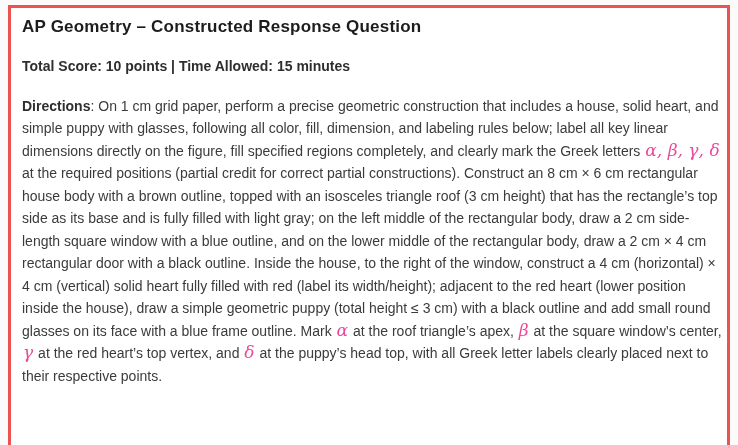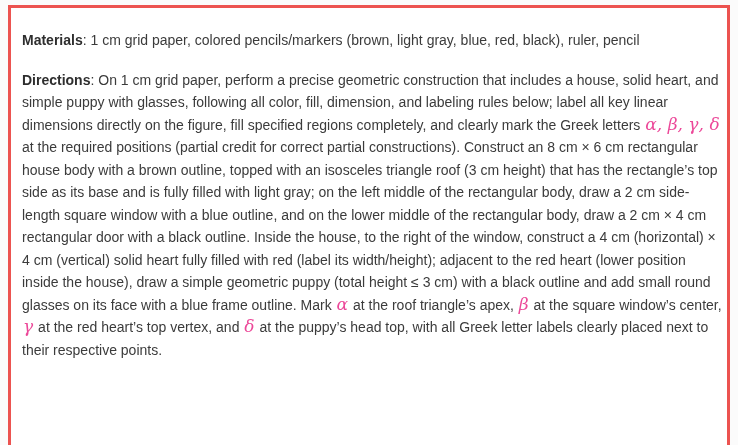--- a/index.html
+++ b/index.html
@@ -57,18 +57,19 @@
     font-size: 1.22em;
     line-height: 1.1;
     padding: 0 1px;
     color: #ec4899;
   }
 </style>
 </head>
 <body>
 
 <div class="question-card" style="border-color: rgb(236, 83, 80); background: rgb(255, 255, 255);">
+  <h1 class="doc-title">AP Geometry – Constructed Response Question</h1>
 
+  <p class="doc-para meta-line">Total Score: 10 points | Time Allowed: 15 minutes</p>
 
-  <p class="doc-para"><span class="seg-bold">Materials</span><span class="seg-normal">: 1 cm grid paper, colored pencils/markers (brown, light gray, blue, red, black), ruler, pencil</span></p>
 
   <p class="doc-para"><span class="seg-bold">Directions</span><span class="seg-normal">: On 1 cm grid paper, perform a precise geometric construction that includes a house, solid heart, and simple puppy with glasses, following all color, fill, dimension, and labeling rules below; label all key linear dimensions directly on the figure, fill specified regions completely, and clearly mark the Greek letters </span><span class="seg-math">α, β, γ, δ</span><span class="seg-normal"> at the required positions (partial credit for correct partial constructions). Construct an 8 cm × 6 cm rectangular house body with a brown outline, topped with an isosceles triangle roof (3 cm height) that has the rectangle’s top side as its base and is fully filled with light gray; on the left middle of the rectangular body, draw a 2 cm side-length square window with a blue outline, and on the lower middle of the rectangular body, draw a 2 cm × 4 cm rectangular door with a black outline. Inside the house, to the right of the window, construct a 4 cm (horizontal) × 4 cm (vertical) solid heart fully filled with red (label its width/height); adjacent to the red heart (lower position inside the house), draw a simple geometric puppy (total height ≤ 3 cm) with a black outline and add small round glasses on its face with a blue frame outline. Mark </span><span class="seg-math">α</span><span class="seg-normal"> at the roof triangle’s apex, </span><span class="seg-math">β</span><span class="seg-normal"> at the square window’s center, </span><span class="seg-math">γ</span><span class="seg-normal"> at the red heart’s top vertex, and </span><span class="seg-math">δ</span><span class="seg-normal"> at the puppy’s head top, with all Greek letter labels clearly placed next to their respective points.</span></p>
 </div>
 
 </body></html>

